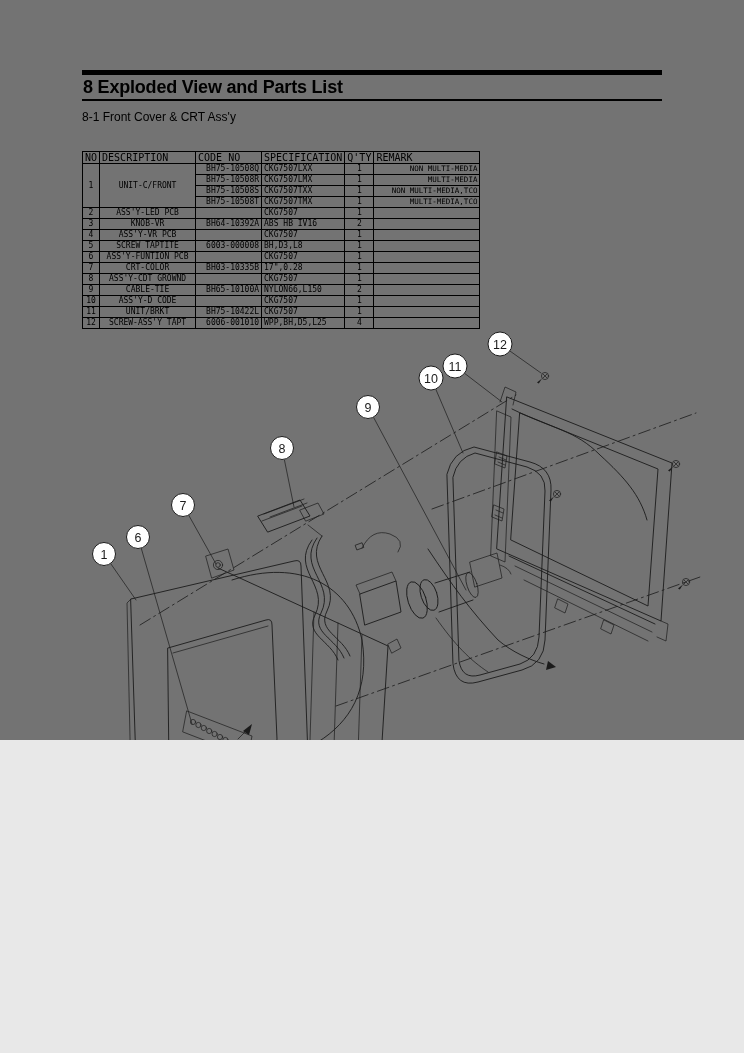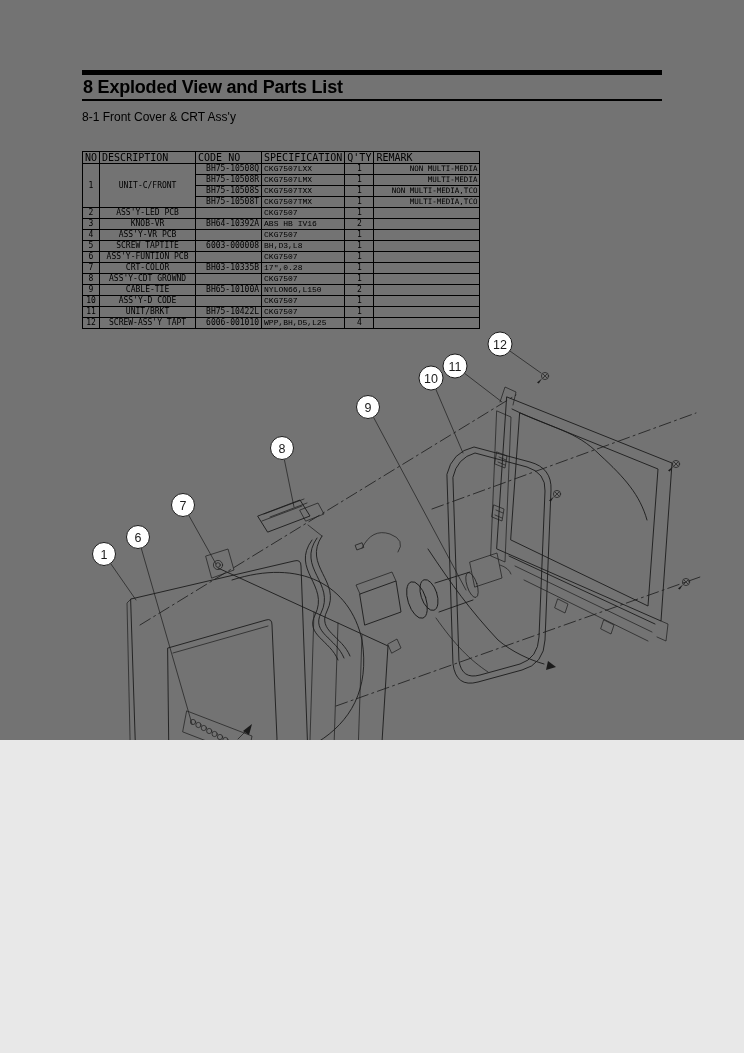--- a/index.html
+++ b/index.html
@@ -12,21 +12,21 @@
   .section-title{position:absolute;top:110px;left:82px;font-size:12px;font-weight:normal;}
 
   table.parts{position:absolute;top:151px;left:82px;border-collapse:collapse;
         font-family:"DejaVu Sans Mono",monospace;font-size:8px;line-height:10px;}
   table.parts th,table.parts td{border:1px solid #000;padding:0 2px;height:10px;
         white-space:nowrap;font-weight:normal;vertical-align:middle;}
   table.parts th{height:11px;text-align:left;font-size:10px;}
   td.c-no{width:12px;text-align:center;}
   td.c-desc{width:91px;text-align:center;}
   td.c-code{width:61px;text-align:right;}
-  td.c-spec{width:69px;text-align:left;font-family:Liberation Mono, monospace;}
+  td.c-spec{width:69px;text-align:left;}
   td.c-qty{width:16px;text-align:center;}
   td.c-remark{width:101px;text-align:right;font-size:7.5px;}
   td.rspan{vertical-align:top;padding-top:1px;}
 
   svg.diagram{position:absolute;left:0;top:0;width:744px;height:1053px;}
   .ln{fill:none;stroke:#1b1b1b;stroke-width:0.9;stroke-linecap:round;stroke-linejoin:round;}
   .thin{stroke-width:0.7;}
   .dashdot{stroke-dasharray:12 4 2 4;stroke-width:0.8;}
   .dashed{stroke-dasharray:6 4;stroke-width:0.8;}
   .callout-circle{fill:#fff;stroke:#1b1b1b;stroke-width:1;}

